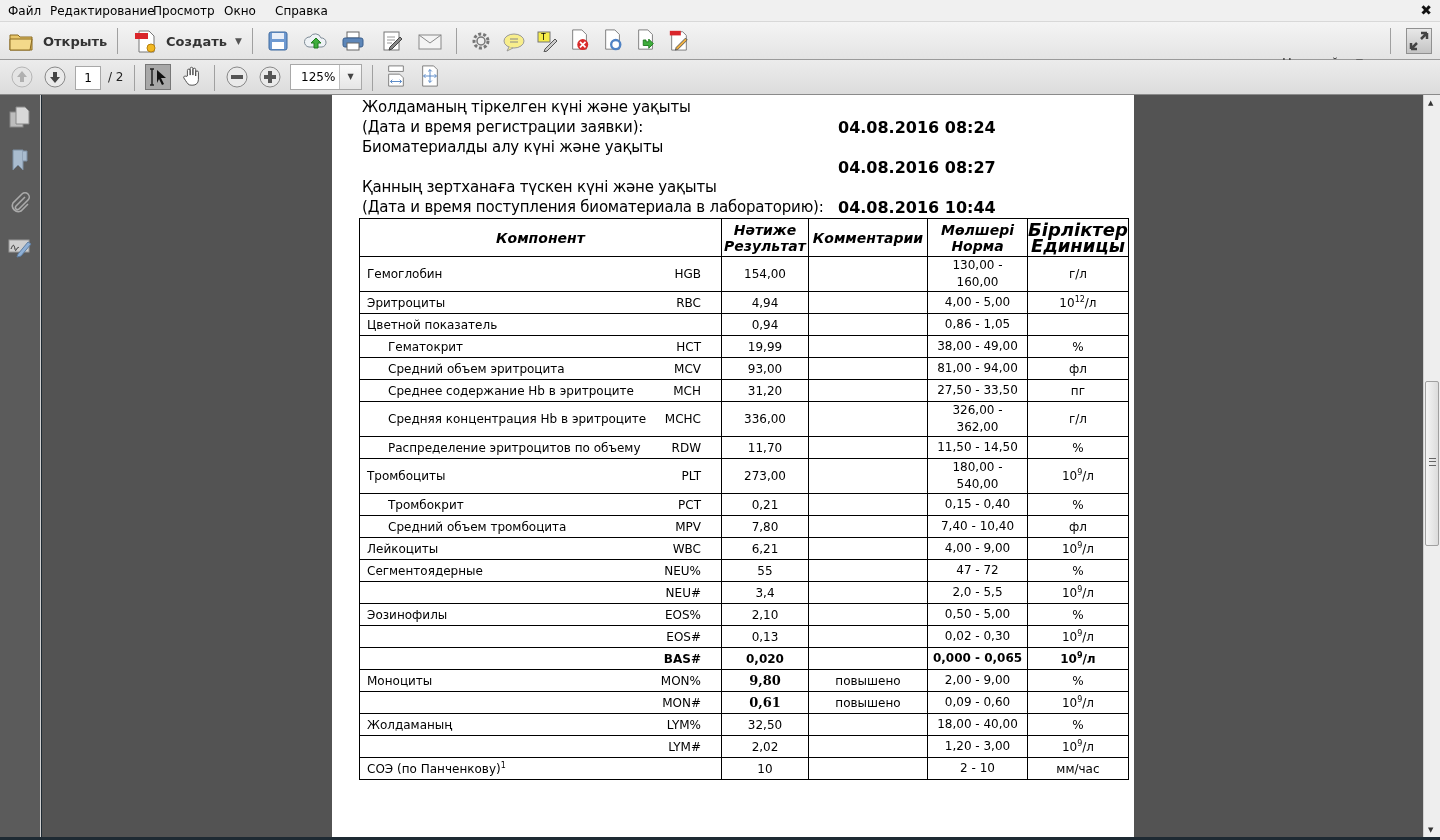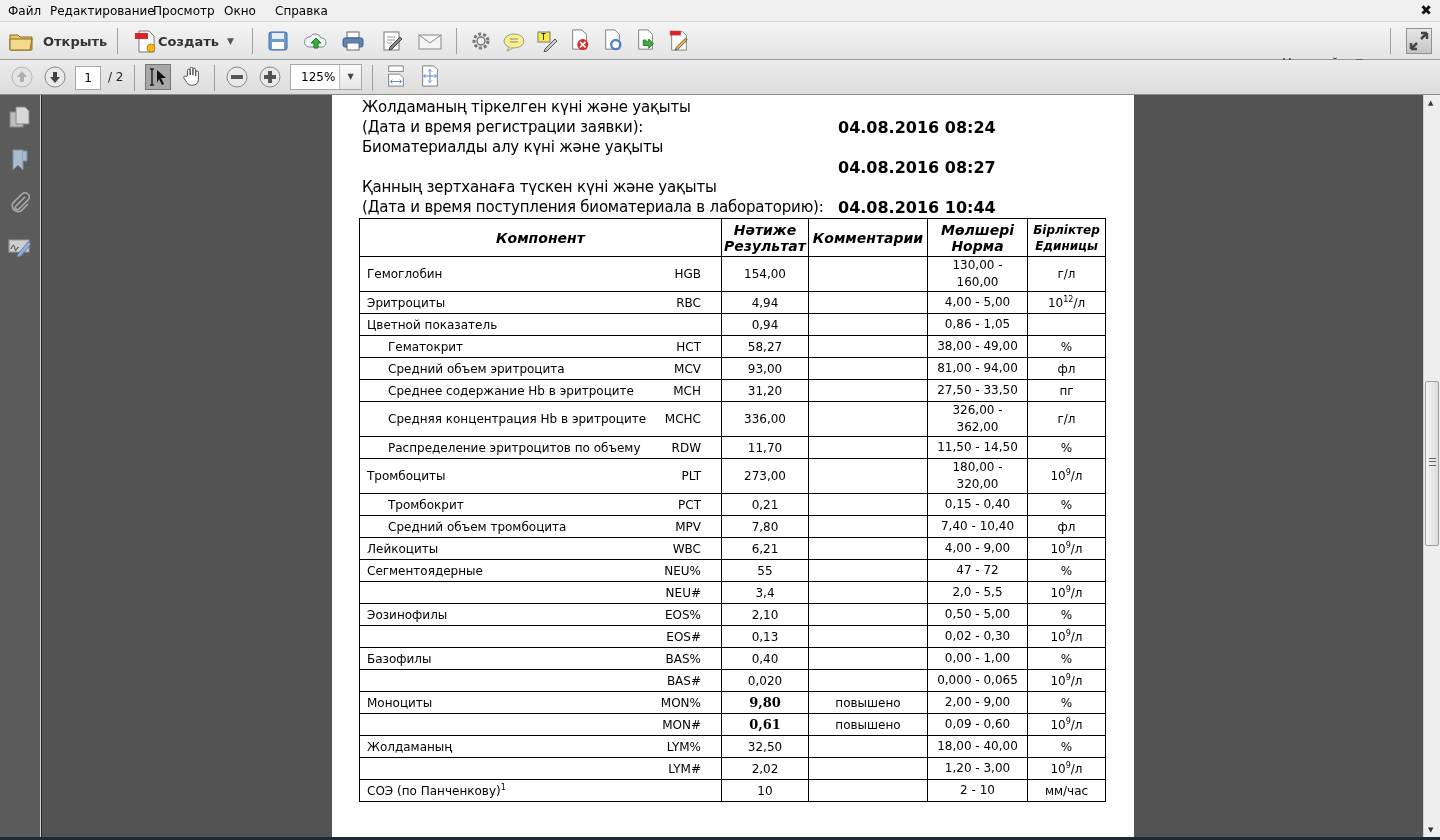--- a/index.html
+++ b/index.html
@@ -91,21 +91,21 @@
         </svg>
       <span class="btn-label" style="margin-left:9px">Открыть</span>
     </div>
     <div class="sep" style="left:117px;top:6px;height:26px;"></div>
     <div class="tb-item" style="left:134px;top:5px;height:28px;">
       <svg width="24" height="26" viewBox="0 0 24 26">
           <path d="M5 3h10l5 5v16H5z" fill="#fff" stroke="#777"></path>
           <rect x="1" y="5" width="13" height="6" fill="#d9262b"></rect>
           <circle cx="17" cy="20" r="4" fill="#f2b820" stroke="#b58010"></circle>
         </svg>
-      <span class="btn-label" style="margin-left:0">Создать</span>
+      <span class="btn-label" style="margin-left:8px">Создать</span>
       <span style="margin-left:8px;font-size:9px;color:#555">▼</span>
     </div>
     <div class="sep" style="left:252px;top:6px;height:26px;"></div>
 
     <svg class="ic" style="left:267px;top:8px" viewBox="0 0 22 22">
         <rect x="2" y="2" width="18" height="18" rx="2" fill="#6f9ad1" stroke="#3f6aa0"></rect>
         <rect x="5" y="3" width="12" height="6" fill="#e8eef8"></rect>
         <rect x="5" y="12" width="12" height="7" fill="#fff"></rect>
       </svg>
     <svg class="ic" style="left:304px;top:8px;width:24px" viewBox="0 0 24 22">
@@ -262,21 +262,21 @@
         <th class="c-name" style="font-size:14px">Компонент</th>
         <th class="c-res" style="font-size:14px">
           <div>Нәтиже</div>
           <div>Результат</div>
         </th>
         <th class="c-com" style="font-size:14px">Комментарии</th>
         <th class="c-norm" style="font-size:14px">
           <div>Мөлшері</div>
           <div>Норма</div>
         </th>
-        <th class="c-unit" style="font-size:12px">
+        <th class="c-unit" style="font-size:18px">
           <div>Бірліктер</div>
           <div>Единицы</div>
         </th>
       </tr>
     </thead>
     <tbody id="rows">
         <tr style="height: 34px;">
           <td class="c-name">
             <div class="namecell" style="height: 33px;">
               <span class="nm"><span>Гемоглобин</span></span>
@@ -319,21 +319,21 @@
           </td>
           <td class="c-unit"></td>
         </tr>
         <tr style="height: 22px;">
           <td class="c-name">
             <div class="namecell" style="height: 21px;">
               <span class="nm ind"><span>Гематокрит</span></span>
               <span class="cd">HCT</span>
             </div>
           </td>
-          <td class="c-res">58,27</td>
+          <td class="c-res">19,99</td>
           <td class="c-com"></td>
           <td class="c-norm norm2">
             <div>38,00 - 49,00</div>
           </td>
           <td class="c-unit">%</td>
         </tr>
         <tr style="height: 22px;">
           <td class="c-name">
             <div class="namecell" style="height: 21px;">
               <span class="nm ind"><span>Средний объем эритроцита</span></span>
@@ -394,21 +394,21 @@
           <td class="c-name">
             <div class="namecell" style="height: 33px;">
               <span class="nm"><span>Тромбоциты</span></span>
               <span class="cd">PLT</span>
             </div>
           </td>
           <td class="c-res">273,00</td>
           <td class="c-com"></td>
           <td class="c-norm norm2">
             <div>180,00 -</div>
-            <div>320,00</div>
+            <div>540,00</div>
           </td>
           <td class="c-unit"><span>10</span><sup>9</sup><span>/л</span></td>
         </tr>
         <tr style="height: 22px;">
           <td class="c-name">
             <div class="namecell" style="height: 21px;">
               <span class="nm ind"><span>Тромбокрит</span></span>
               <span class="cd">PCT</span>
             </div>
           </td>
@@ -496,35 +496,21 @@
               <span class="cd">EOS#</span>
             </div>
           </td>
           <td class="c-res">0,13</td>
           <td class="c-com"></td>
           <td class="c-norm norm2">
             <div>0,02 - 0,30</div>
           </td>
           <td class="c-unit"><span>10</span><sup>9</sup><span>/л</span></td>
         </tr>
-        <tr style="height: 22px;">
-          <td class="c-name">
-            <div class="namecell" style="height: 21px;">
-              <span class="nm"><span>Базофилы</span></span>
-              <span class="cd">BAS%</span>
-            </div>
-          </td>
-          <td class="c-res">0,40</td>
-          <td class="c-com"></td>
-          <td class="c-norm norm2">
-            <div>0,00 - 1,00</div>
-          </td>
-          <td class="c-unit">%</td>
-        </tr>
-        <tr style="height: 22px;">
+        <tr style="height: 22px; font-weight: bold;">
           <td class="c-name">
             <div class="namecell" style="height: 21px;">
               <span class="nm"><span></span></span>
               <span class="cd">BAS#</span>
             </div>
           </td>
           <td class="c-res">0,020</td>
           <td class="c-com"></td>
           <td class="c-norm norm2">
             <div>0,000 - 0,065</div>

